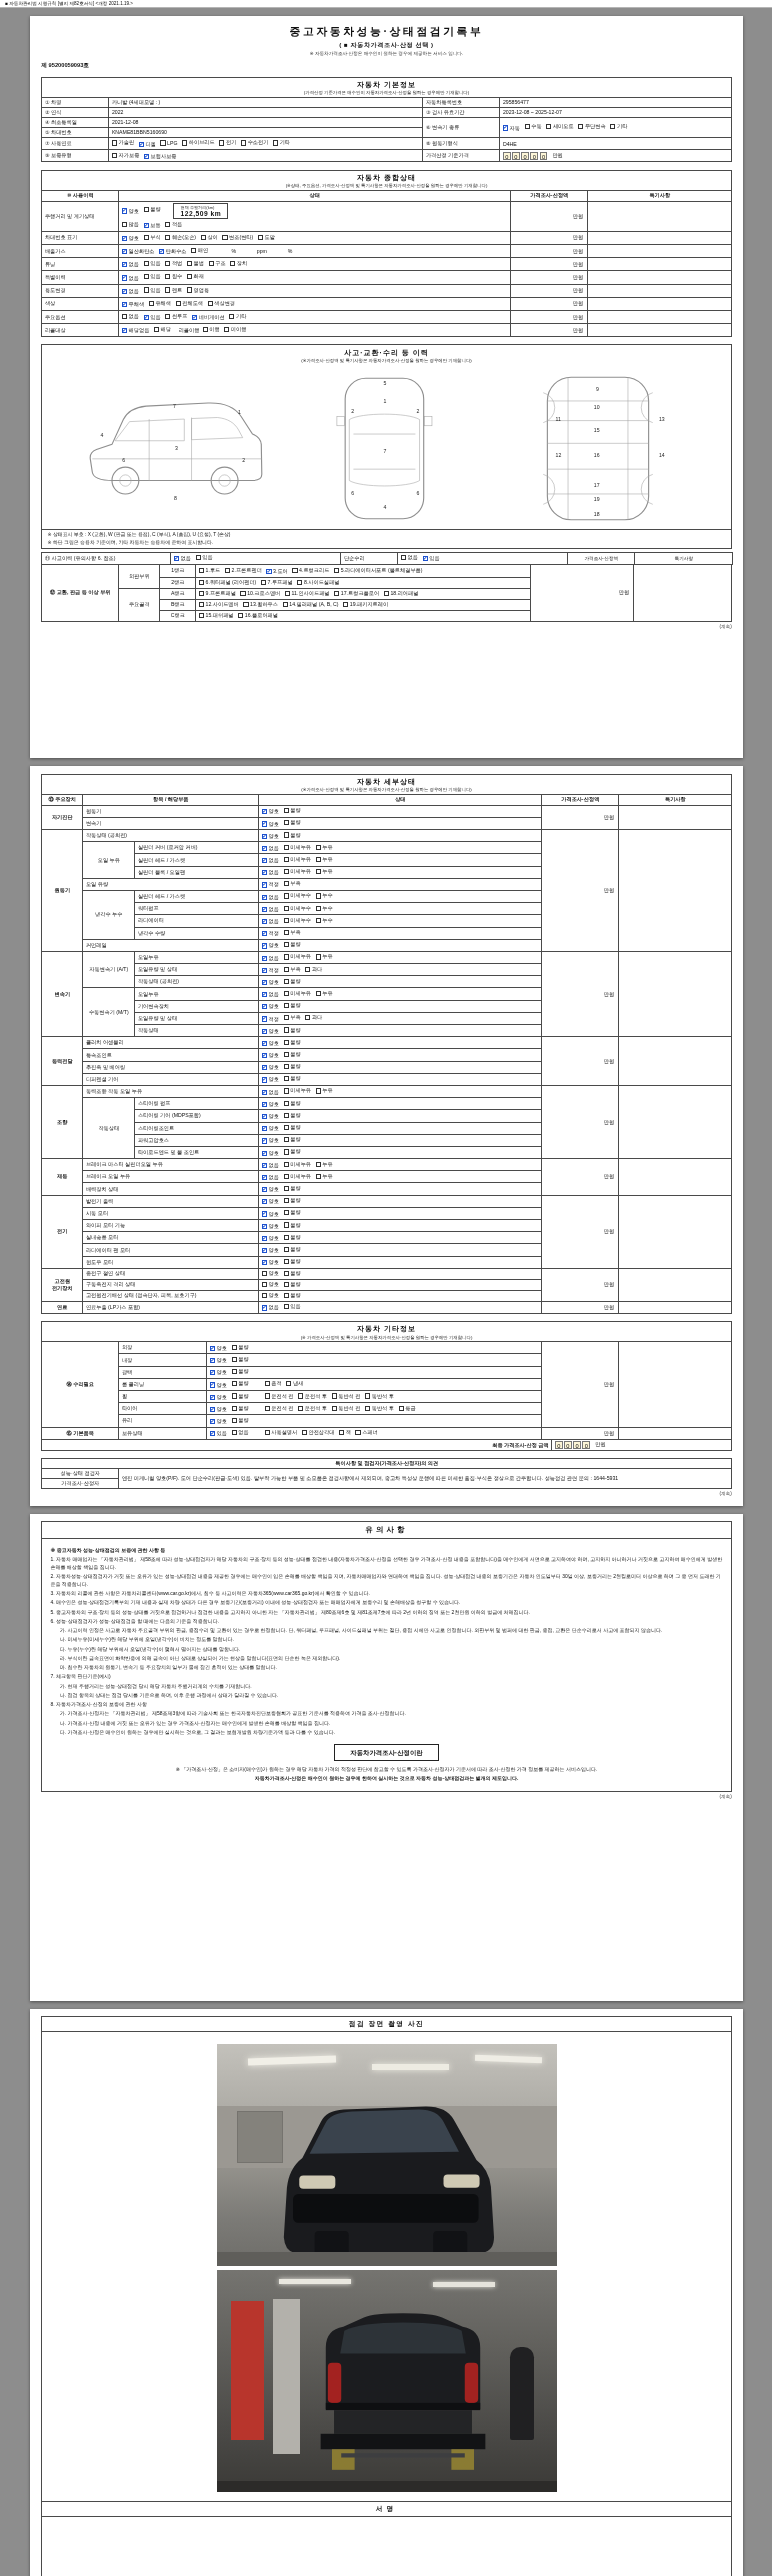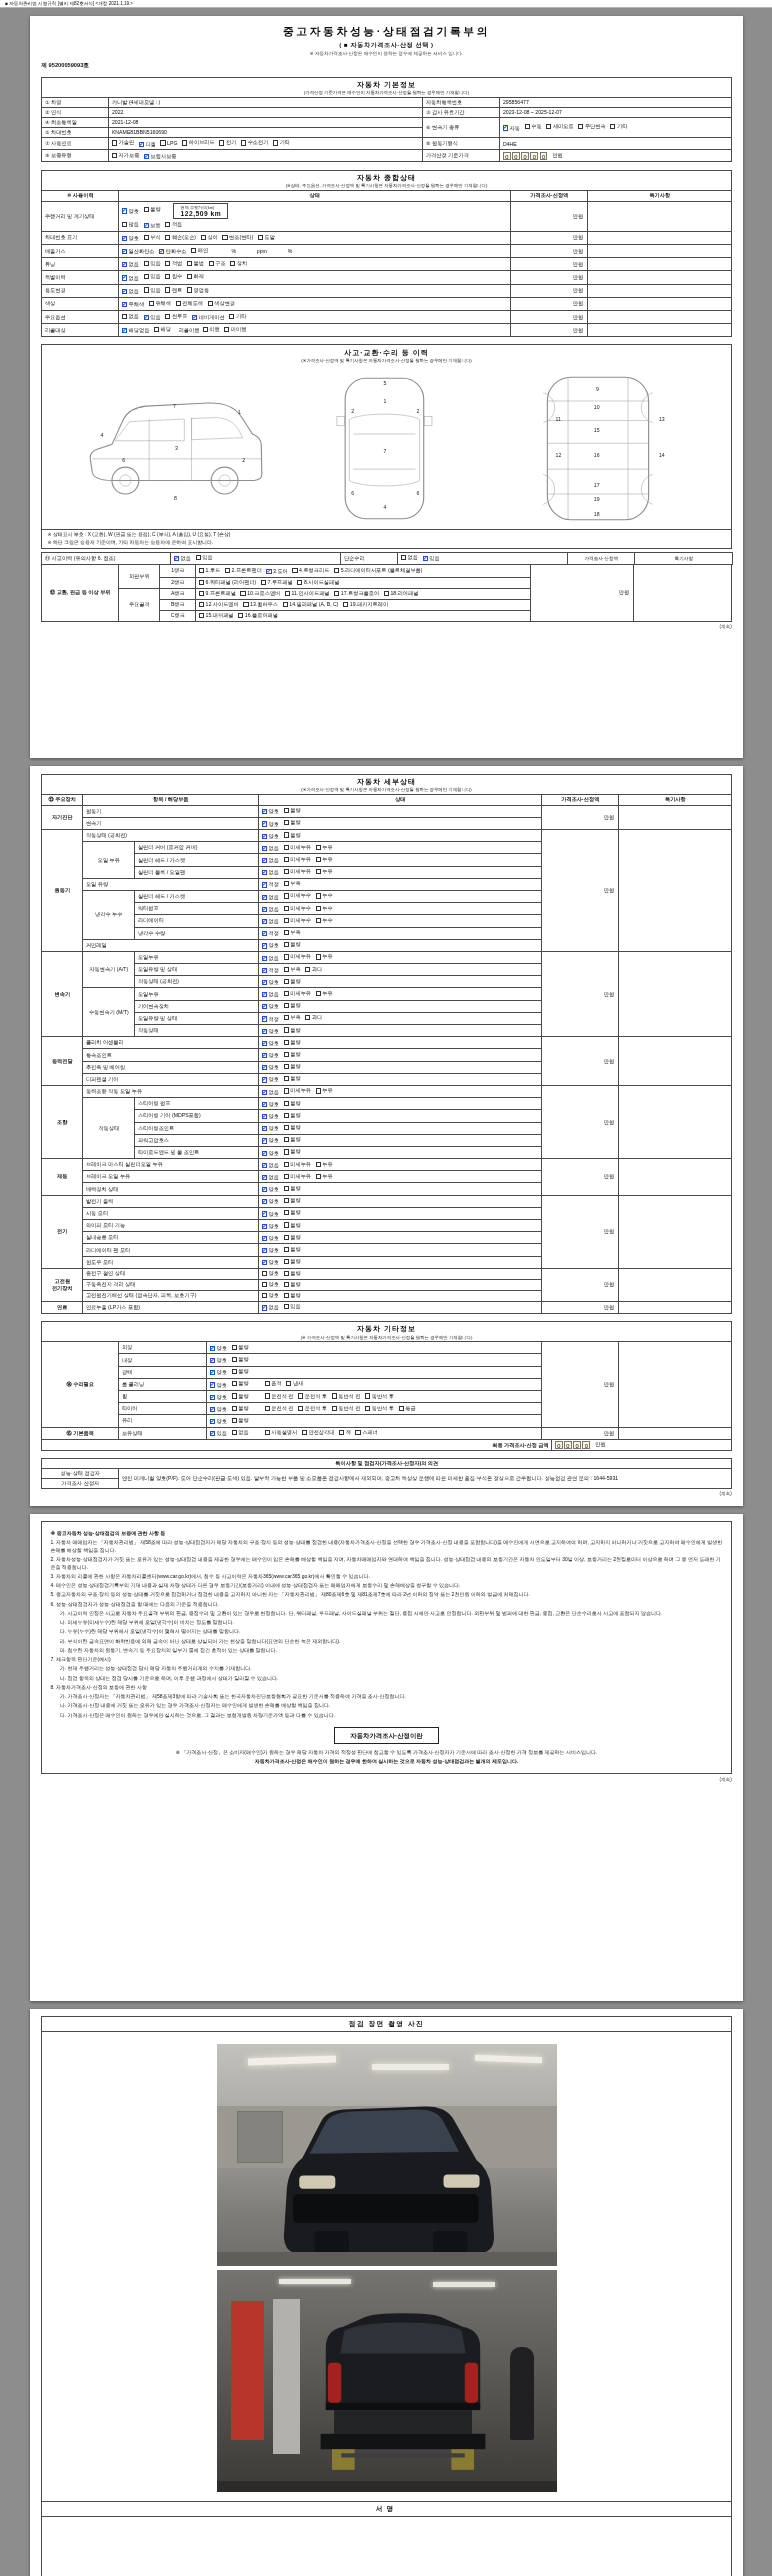--- a/index.html
+++ b/index.html
@@ -65,21 +65,21 @@
 </style>
 </head>
 <body>
 
 <div class="topbar">
   <span>■ 자동차관리법 시행규칙 [별지 제82호서식] &lt;개정 2021.1.19.&gt;</span>
 </div>
 
 <div class="page" style="min-height:742px">
   <div class="hd">
-    <div class="hd-title">중고자동차성능·상태점검기록부의</div>
+    <div class="hd-title">중고자동차성능·상태점검기록부</div>
     <div class="hd-sub">( ■ 자동차가격조사·산정 선택 )</div>
     <div class="hd-note">※ 자동차가격조사·산정은 매수인이 원하는 경우에 제공하는 서비스 입니다.</div>
   </div>
   <div class="doc-no">제 95200059093호</div>
 
   <div class="sec-head">
     <div class="sec-title">자동차 기본정보</div>
     <div class="sec-note">(가격산정 기준가격은 매수인이 자동차가격조사·산정을 원하는 경우에만 기재합니다)</div>
   </div>
   <table class="tb">
@@ -1273,20 +1273,21 @@
     </tr>
     <tr>
       <td class="c">가격조사·산정자</td>
     </tr>
   </tbody>
     </table>
   <div class="cont">(계속)</div>
 </div>
 
 <div class="page" style="min-height:487px">
+  <div class="nt-title">유의사항</div>
   <div class="nt-box" id="notice-blocks">
       <div class="nb bold">※ 중고자동차 성능·상태점검의 보증에 관한 사항 등</div>
       <div class="nb">1. 자동차 매매업자는 「자동차관리법」 제58조에 따라 성능·상태점검자가 해당 자동차의 구조·장치 등의 성능·상태를 점검한 내용(자동차가격조사·산정을 선택한 경우 가격조사·산정 내용을 포함합니다)을 매수인에게 서면으로 고지하여야 하며, 고지하지 아니하거나 거짓으로 고지하여 매수인에게 발생한 손해를 배상할 책임을 집니다.</div>
       <div class="nb">2. 자동차성능·상태점검자가 거짓 또는 오류가 있는 성능·상태점검 내용을 제공한 경우에는 매수인이 입은 손해를 배상할 책임을 지며, 자동차매매업자와 연대하여 책임을 집니다. 성능·상태점검 내용의 보증기간은 자동차 인도일부터 30일 이상, 보증거리는 2천킬로미터 이상으로 하며 그 중 먼저 도래한 기준을 적용합니다.</div>
       <div class="nb">3. 자동차의 리콜에 관한 사항은 자동차리콜센터(www.car.go.kr)에서, 침수 등 사고이력은 자동차365(www.car365.go.kr)에서 확인할 수 있습니다.</div>
       <div class="nb">4. 매수인은 성능·상태점검기록부의 기재 내용과 실제 차량 상태가 다른 경우 보증기간(보증거리) 이내에 성능·상태점검자 또는 매매업자에게 보증수리 및 손해배상을 청구할 수 있습니다.</div>
       <div class="nb">5. 중고자동차의 구조·장치 등의 성능·상태를 거짓으로 점검하거나 점검한 내용을 고지하지 아니한 자는 「자동차관리법」 제80조제6호 및 제81조제7호에 따라 2년 이하의 징역 또는 2천만원 이하의 벌금에 처해집니다.</div>
       <div class="nb">6. 성능·상태점검자가 성능·상태점검을 할 때에는 다음의 기준을 적용합니다.</div>
       <div class="nb ind">가. 사고이력 인정은 사고로 자동차 주요골격 부위의 판금, 용접수리 및 교환이 있는 경우로 한정합니다. 단, 쿼터패널, 루프패널, 사이드실패널 부위는 절단, 용접 시에만 사고로 인정합니다. 외판부위 및 범퍼에 대한 판금, 용접, 교환은 단순수리로서 사고에 포함되지 않습니다.</div>
       <div class="nb ind">나. 미세누유(미세누수)란 해당 부위에 오일(냉각수)이 비치는 정도를 말합니다.</div>

